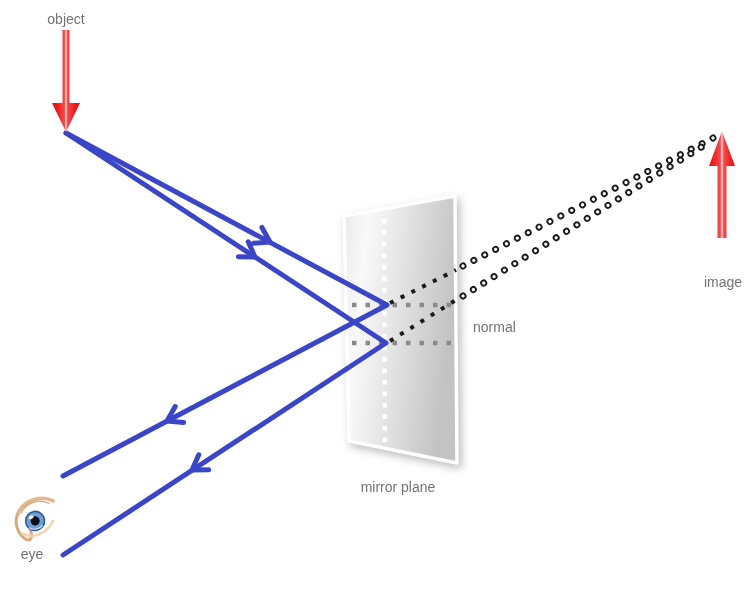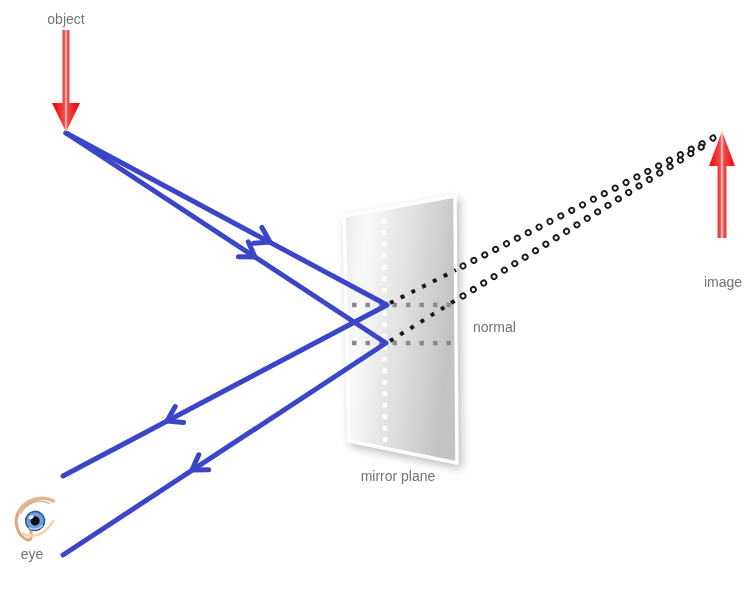--- a/index.html
+++ b/index.html
@@ -97,16 +97,16 @@
       <circle cx="25" cy="27" r="9.5" fill="#6f9fd8" stroke="#2c5a92" stroke-width="1.6"></circle>
       <circle cx="25" cy="27" r="4.6" fill="#0e0e12"></circle>
       <ellipse cx="21.5" cy="23" rx="2.6" ry="1.7" fill="#ffffff" opacity="0.9" transform="rotate(-25 21.5 23)"></ellipse>
       <path d="M18 33 C21 36 29 36 32 32" fill="none" stroke="#dce9f8" stroke-width="1.4" opacity="0.8"></path>
     </svg>
   </div>
 
   <div class="lbl center" style="left:40px;top:11px;width:52px;">object</div>
   <div class="lbl center" style="left:696px;top:239px;width:54px;margin-top:35px;">image</div>
   <div class="lbl" style="left:461px;top:319px;margin-left:12px;">normal</div>
-  <div class="lbl center" style="left:352px;top:468px;width:92px;">mirror plane</div>
+  <div class="lbl center" style="left:352px;top:479px;width:92px;">mirror plane</div>
   <div class="lbl center" style="left:14px;top:546px;width:36px;">eye</div>
 
 </div>
 
 </body></html>

